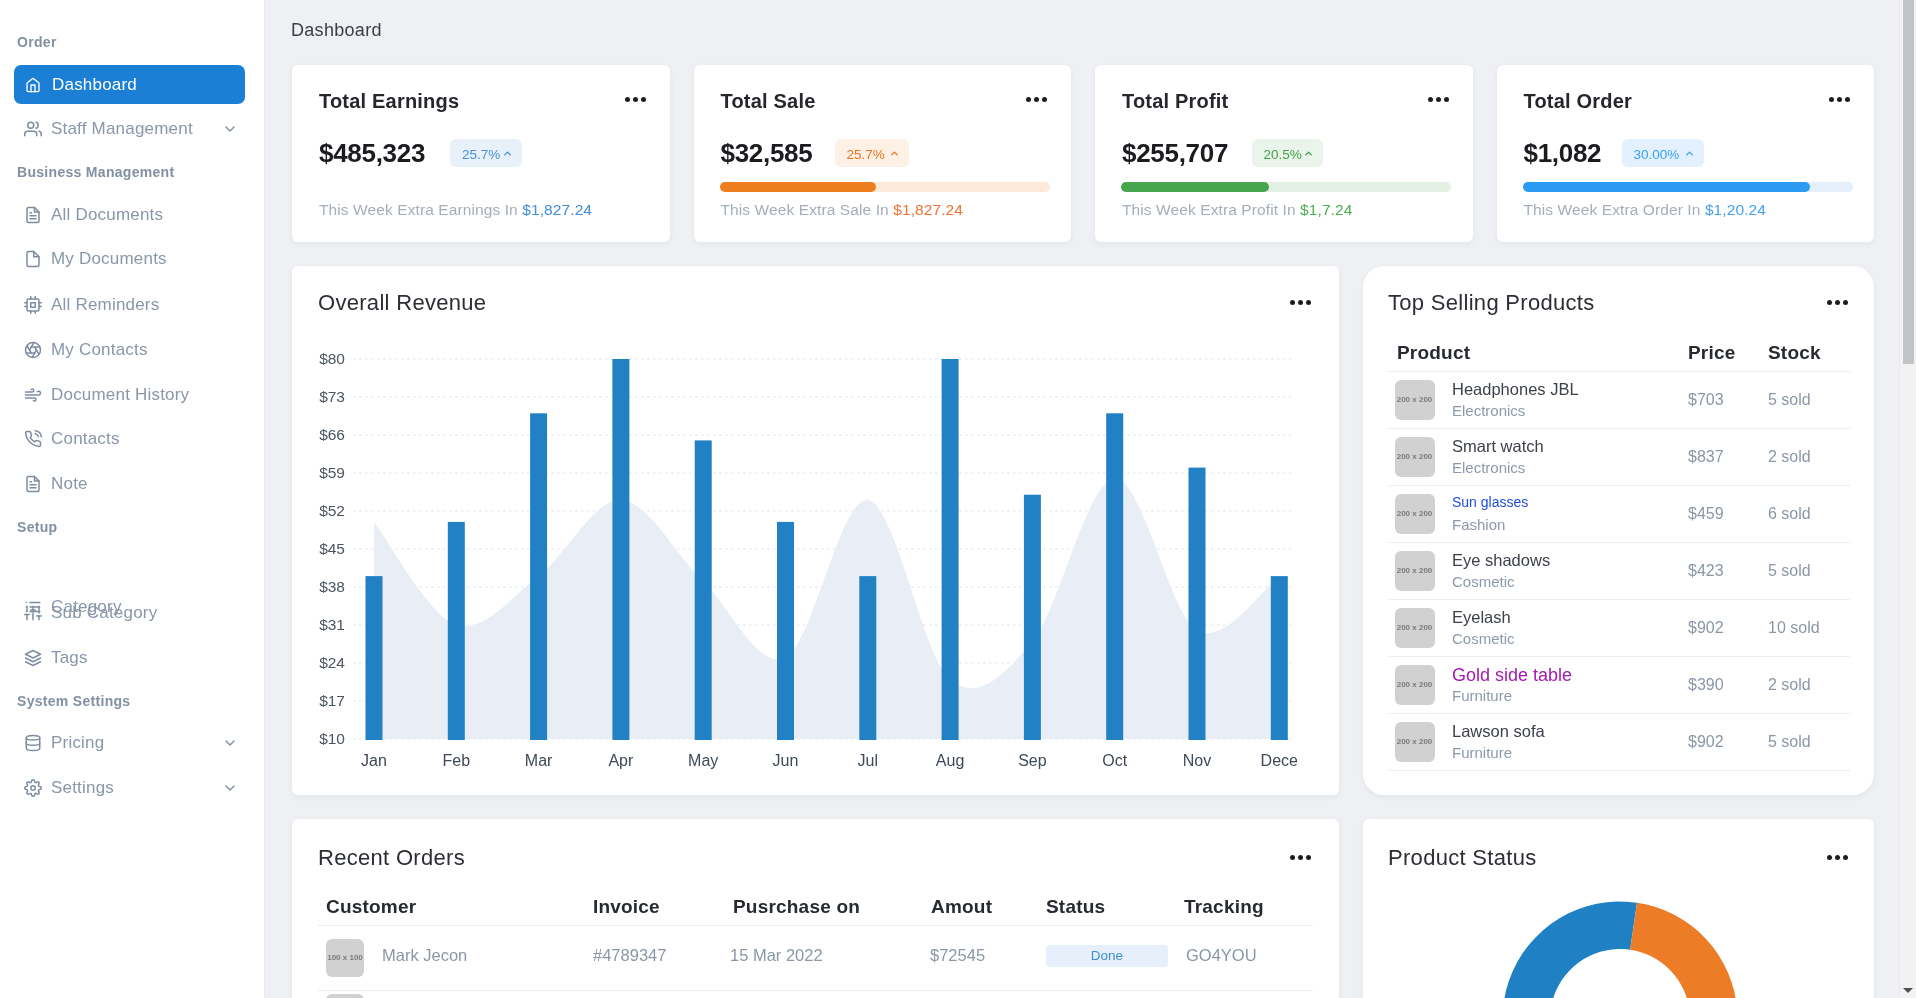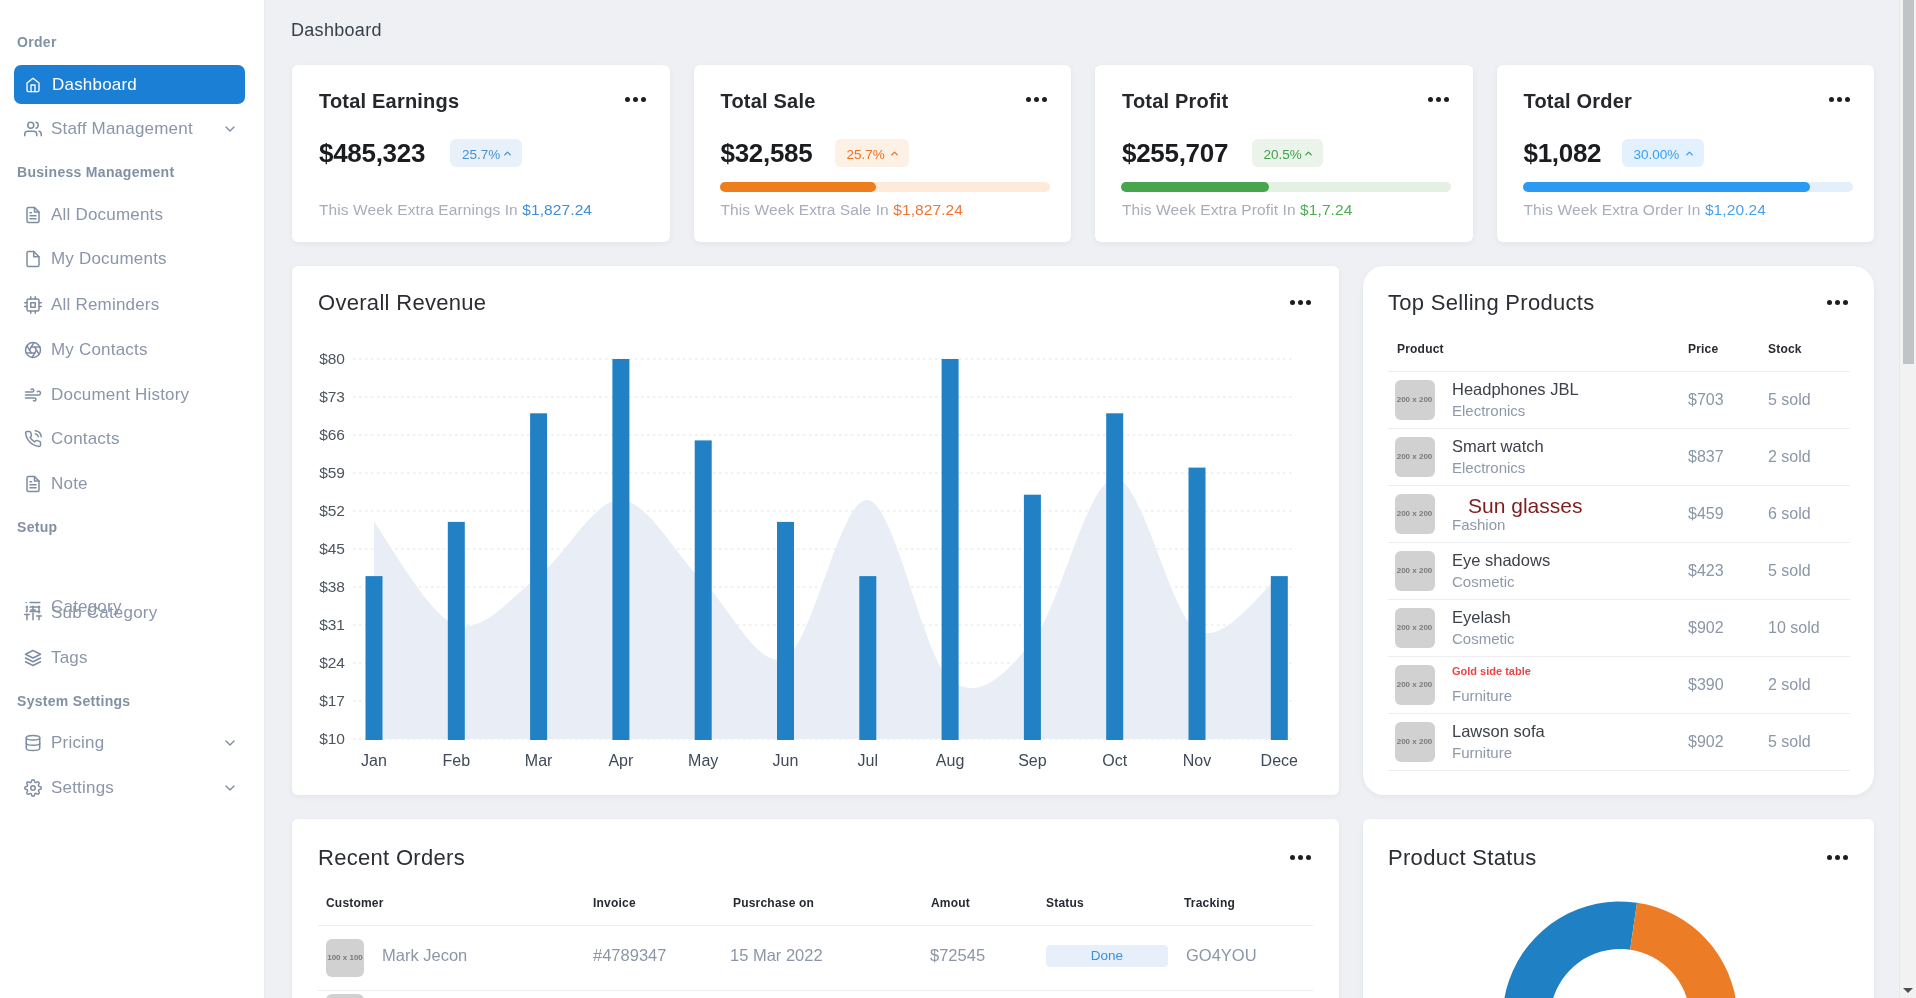--- a/index.html
+++ b/index.html
@@ -19,21 +19,21 @@
 .btitle { position:absolute; font-size:22px; font-weight:normal; color:#2b2e33; letter-spacing:.3px; }
 .dots { position:absolute; display:flex; gap:3px; height:6px; }
 .dots i { display:block; width:5px; height:5px; border-radius:50%; background:#1c1e22; }
 .val { position:absolute; font-size:26px; font-weight:bold; color:#1b1c20; letter-spacing:-.3px; }
 .badge { position:absolute; top:74px; height:28px; border-radius:6px; font-size:13.5px; }
 .badge span { position:absolute; left:12px; top:7.5px; }
 .badge svg { position:absolute; right:9px; top:9px; width:11px; height:11px; }
 .pbar { position:absolute; left:26px; top:117px; width:330px; height:9.5px; border-radius:5px; }
 .pfill { height:9.5px; border-radius:5px; }
 .wk { position:absolute; left:27px; top:136px; font-size:15.5px; color:#a6aebb; letter-spacing:.1px;text-align:center; }
-.thead { position:absolute; font-size:12px; font-weight:bold; color:#272b31; letter-spacing:.2px; }
+.thead { position:absolute; font-size:19px; font-weight:bold; color:#272b31; letter-spacing:.2px; }
 .gtx { color:#8b97a7; }
 .ph { position:absolute; background:#d1d1d1; border-radius:6px; color:#7b7b7b; font-size:8px; font-weight:bold; text-align:center; white-space:nowrap; overflow:hidden; letter-spacing:0; }
 .rline { position:absolute; height:1px; background:#eceef1; }
 </style>
 </head>
 <body>
 
 <div class="sidebar">
   <div class="sb-head" style="top:34px;">Order</div>
 
@@ -359,39 +359,39 @@
   <div class="gtx" style="position:absolute; left:325px; top:125px; font-size:16px;">$703</div>
   <div class="gtx" style="position:absolute; left:405px; top:125px; font-size:16px;">5 sold</div>
   <div class="rline" style="left:25px; top:162px; width:462px;"></div>
   <div class="ph" style="left:31.5px; top:170.5px; width:40px; height:40px; line-height:40px;">200 x 200</div>
   <div style="position:absolute; left:89px; top:171px; font-size:16.5px; color:#3d4149;">Smart watch</div>
   <div style="position:absolute; left:89px; top:193px; font-size:15px; color:#8d99ab;">Electronics</div>
   <div class="gtx" style="position:absolute; left:325px; top:182px; font-size:16px;">$837</div>
   <div class="gtx" style="position:absolute; left:405px; top:182px; font-size:16px;">2 sold</div>
   <div class="rline" style="left:25px; top:219px; width:462px;"></div>
   <div class="ph" style="left:31.5px; top:227.5px; width:40px; height:40px; line-height:40px;">200 x 200</div>
-  <div style="position:absolute; left:105px; top:228px; font-size:21px; color:#7f1d1d;">Sun glasses</div>
+  <div style="position:absolute; left:89px; top:228px; font-size:14px; color:#1d4ed8;">Sun glasses</div>
   <div style="position:absolute; left:89px; top:250px; font-size:15px; color:#8d99ab;">Fashion</div>
   <div class="gtx" style="position:absolute; left:325px; top:239px; font-size:16px;">$459</div>
   <div class="gtx" style="position:absolute; left:405px; top:239px; font-size:16px;">6 sold</div>
   <div class="rline" style="left:25px; top:276px; width:462px;"></div>
   <div class="ph" style="left:31.5px; top:284.5px; width:40px; height:40px; line-height:40px;">200 x 200</div>
   <div style="position:absolute; left:89px; top:285px; font-size:16.5px; color:#3d4149;">Eye shadows</div>
   <div style="position:absolute; left:89px; top:307px; font-size:15px; color:#8d99ab;">Cosmetic</div>
   <div class="gtx" style="position:absolute; left:325px; top:296px; font-size:16px;">$423</div>
   <div class="gtx" style="position:absolute; left:405px; top:296px; font-size:16px;">5 sold</div>
   <div class="rline" style="left:25px; top:333px; width:462px;"></div>
   <div class="ph" style="left:31.5px; top:341.5px; width:40px; height:40px; line-height:40px;">200 x 200</div>
   <div style="position:absolute; left:89px; top:342px; font-size:16.5px; color:#3d4149;">Eyelash</div>
   <div style="position:absolute; left:89px; top:364px; font-size:15px; color:#8d99ab;">Cosmetic</div>
   <div class="gtx" style="position:absolute; left:325px; top:353px; font-size:16px;">$902</div>
   <div class="gtx" style="position:absolute; left:405px; top:353px; font-size:16px;">10 sold</div>
   <div class="rline" style="left:25px; top:390px; width:462px;"></div>
   <div class="ph" style="left:31.5px; top:398.5px; width:40px; height:40px; line-height:40px;">200 x 200</div>
-  <div style="position:absolute; left:89px; top:399px; font-size:11px; color:#ef4444;font-weight:bold;">Gold side table</div>
+  <div style="position:absolute; left:89px; top:399px; font-size:18px; color:#a21caf;">Gold side table</div>
   <div style="position:absolute; left:89px; top:421px; font-size:15px; color:#8d99ab;">Furniture</div>
   <div class="gtx" style="position:absolute; left:325px; top:410px; font-size:16px;">$390</div>
   <div class="gtx" style="position:absolute; left:405px; top:410px; font-size:16px;">2 sold</div>
   <div class="rline" style="left:25px; top:447px; width:462px;"></div>
   <div class="ph" style="left:31.5px; top:455.5px; width:40px; height:40px; line-height:40px;">200 x 200</div>
   <div style="position:absolute; left:89px; top:456px; font-size:16.5px; color:#3d4149;">Lawson sofa</div>
   <div style="position:absolute; left:89px; top:478px; font-size:15px; color:#8d99ab;">Furniture</div>
   <div class="gtx" style="position:absolute; left:325px; top:467px; font-size:16px;">$902</div>
   <div class="gtx" style="position:absolute; left:405px; top:467px; font-size:16px;">5 sold</div>
   <div class="rline" style="left:25px; top:504px; width:462px;"></div>

